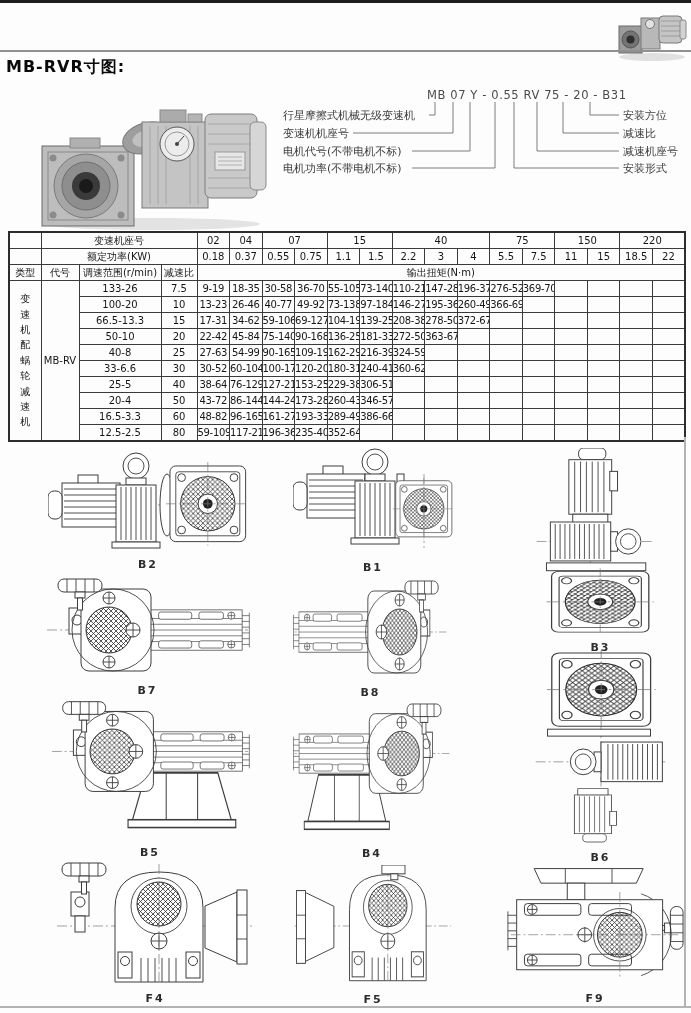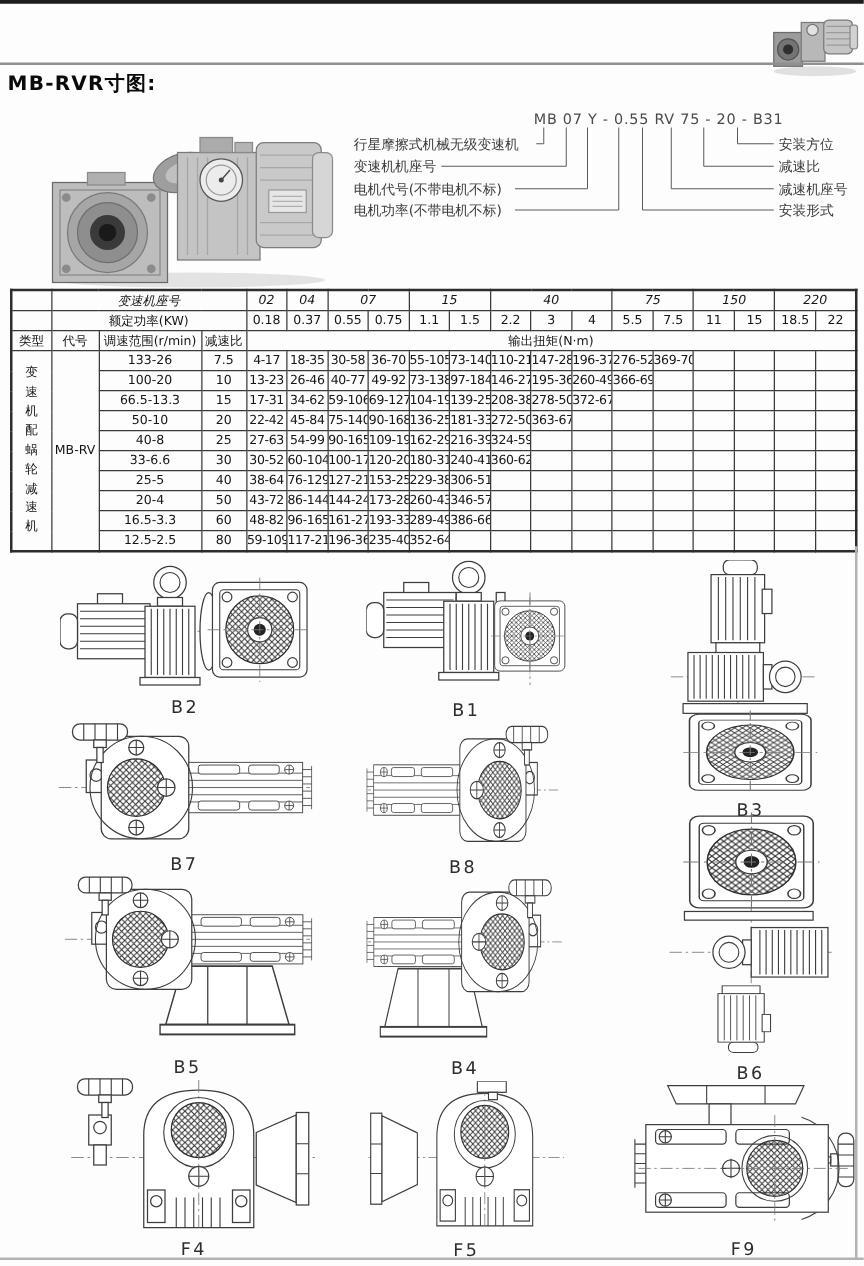--- a/index.html
+++ b/index.html
@@ -11,32 +11,32 @@
   .abs{position:absolute;}
   
   #top-bar{left:0;top:0;width:691px;height:3px;background:#1d1d1d;}
   #top-rule{left:0;top:50px;width:691px;height:2px;background:#909090;}
   #page-title{left:6px;top:57px;font-size:16px;font-weight:bold;letter-spacing:1px;color:#0a0a0a;}
   
   .sh{fill:#ffffff;stroke:#3d3d3d;stroke-width:1;}
   .st{fill:none;stroke:#3d3d3d;stroke-width:0.9;}
   .hxc{fill:url(#hx);stroke:#2e2e2e;stroke-width:1;}
   .cl{fill:none;stroke:#787878;stroke-width:0.7;stroke-dasharray:10 3 2 3;}
-  .dlabel{text-align:center;margin-top:4px;font-size:14px;letter-spacing:2px;color:#2d2d2d;font-weight:normal;}
+  .dlabel{text-align:center;margin-top:4px;font-size:11px;letter-spacing:2px;color:#2d2d2d;font-weight:bold;}
   .drawing{position:absolute;}
   
   .desig-code{font-size:11.5px;letter-spacing:0.6px;fill:#4a4a4a;}
   .desig-lbl{font-size:11px;fill:#3c3c3c;}
   .desig-ln{fill:none;stroke:#5a5a5a;stroke-width:0.8;}
   
   #spec-table-wrap{left:8px;top:231px;}
   #spec-table-wrap table{border-collapse:collapse;table-layout:fixed;width:678px;border:2px solid #2d2d2d;}
   #spec-table-wrap td{border:1px solid #3a3a3a;text-align:center;vertical-align:middle;
     font-size:10px;color:#151515;height:15px;padding:0;overflow:hidden;white-space:nowrap;}
-  .hrow1 td{height:16px;font-size:11px;font-style:italic;}
+  .hrow1 td{height:16px;font-size:11px;}
   .hrow2 td{height:16px;font-size:10px;}
   .hrow3 td{height:17px;font-size:10px;}
   td.small{font-size:9px;margin-top:16px;}
   td.tq{font-size:8px;letter-spacing:-0.3px;color:#222;}
   td.vtype{font-size:10px;line-height:15.4px;}
   td.codecell{font-size:9.5px;margin-top:36px;}
   
   #right-border{left:684px;top:437px;width:2px;height:570px;background:#b3b3b3;}
   #bottom-border{left:0;top:1006px;width:691px;height:2px;background:#b3b3b3;}
 </style>
@@ -272,21 +272,21 @@
         <td>减速比</td>
         <td colspan="15">输出扭矩(N·m)</td>
       </tr>
     </tbody>
     <tbody id="table-body">
         <tr>
           <td class="vtype" rowspan="10">变<br>速<br>机<br>配<br>蜗<br>轮<br>减<br>速<br>机</td>
           <td class="codecell" rowspan="10">MB-RV</td>
           <td class="spd">133-26</td>
           <td class="rt">7.5</td>
-          <td class="tq">4-17</td>
+          <td class="tq">9-19</td>
           <td class="tq">18-35</td>
           <td class="tq">30-58</td>
           <td class="tq">36-70</td>
           <td class="tq">55-105</td>
           <td class="tq">73-140</td>
           <td class="tq">110-210</td>
           <td class="tq">147-281</td>
           <td class="tq">196-374</td>
           <td class="tq">276-526</td>
           <td class="tq">369-702</td>

